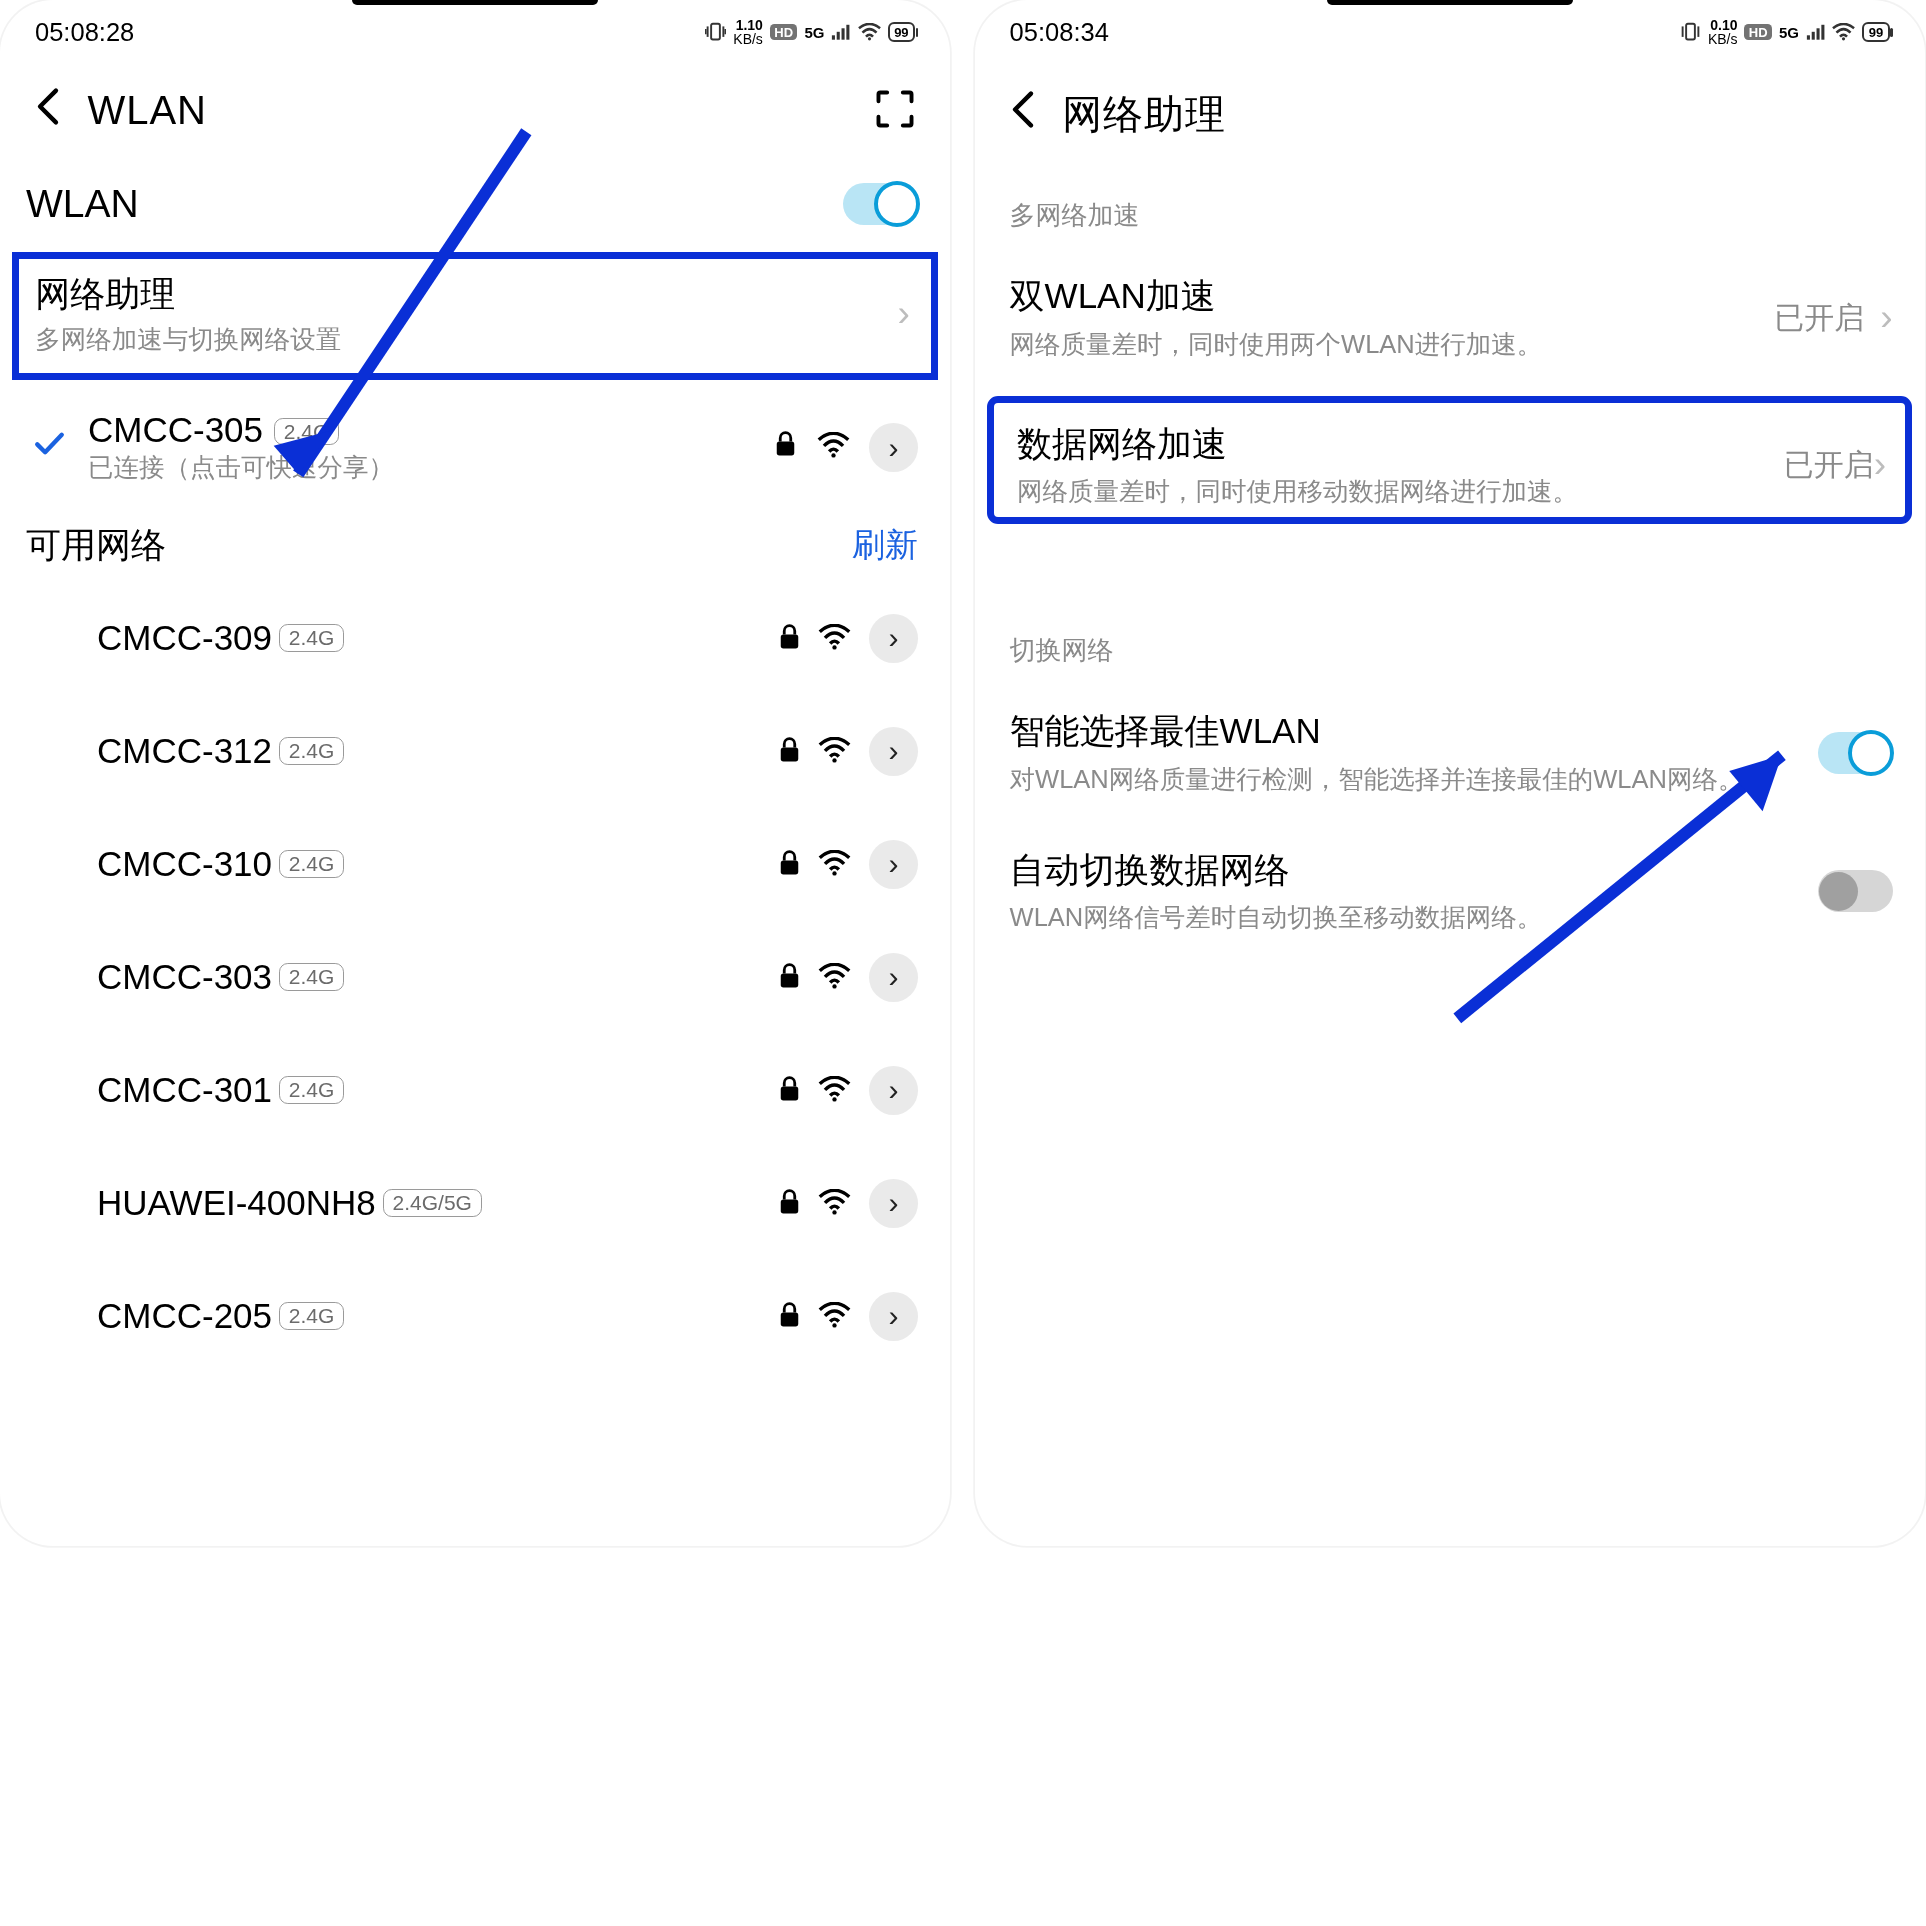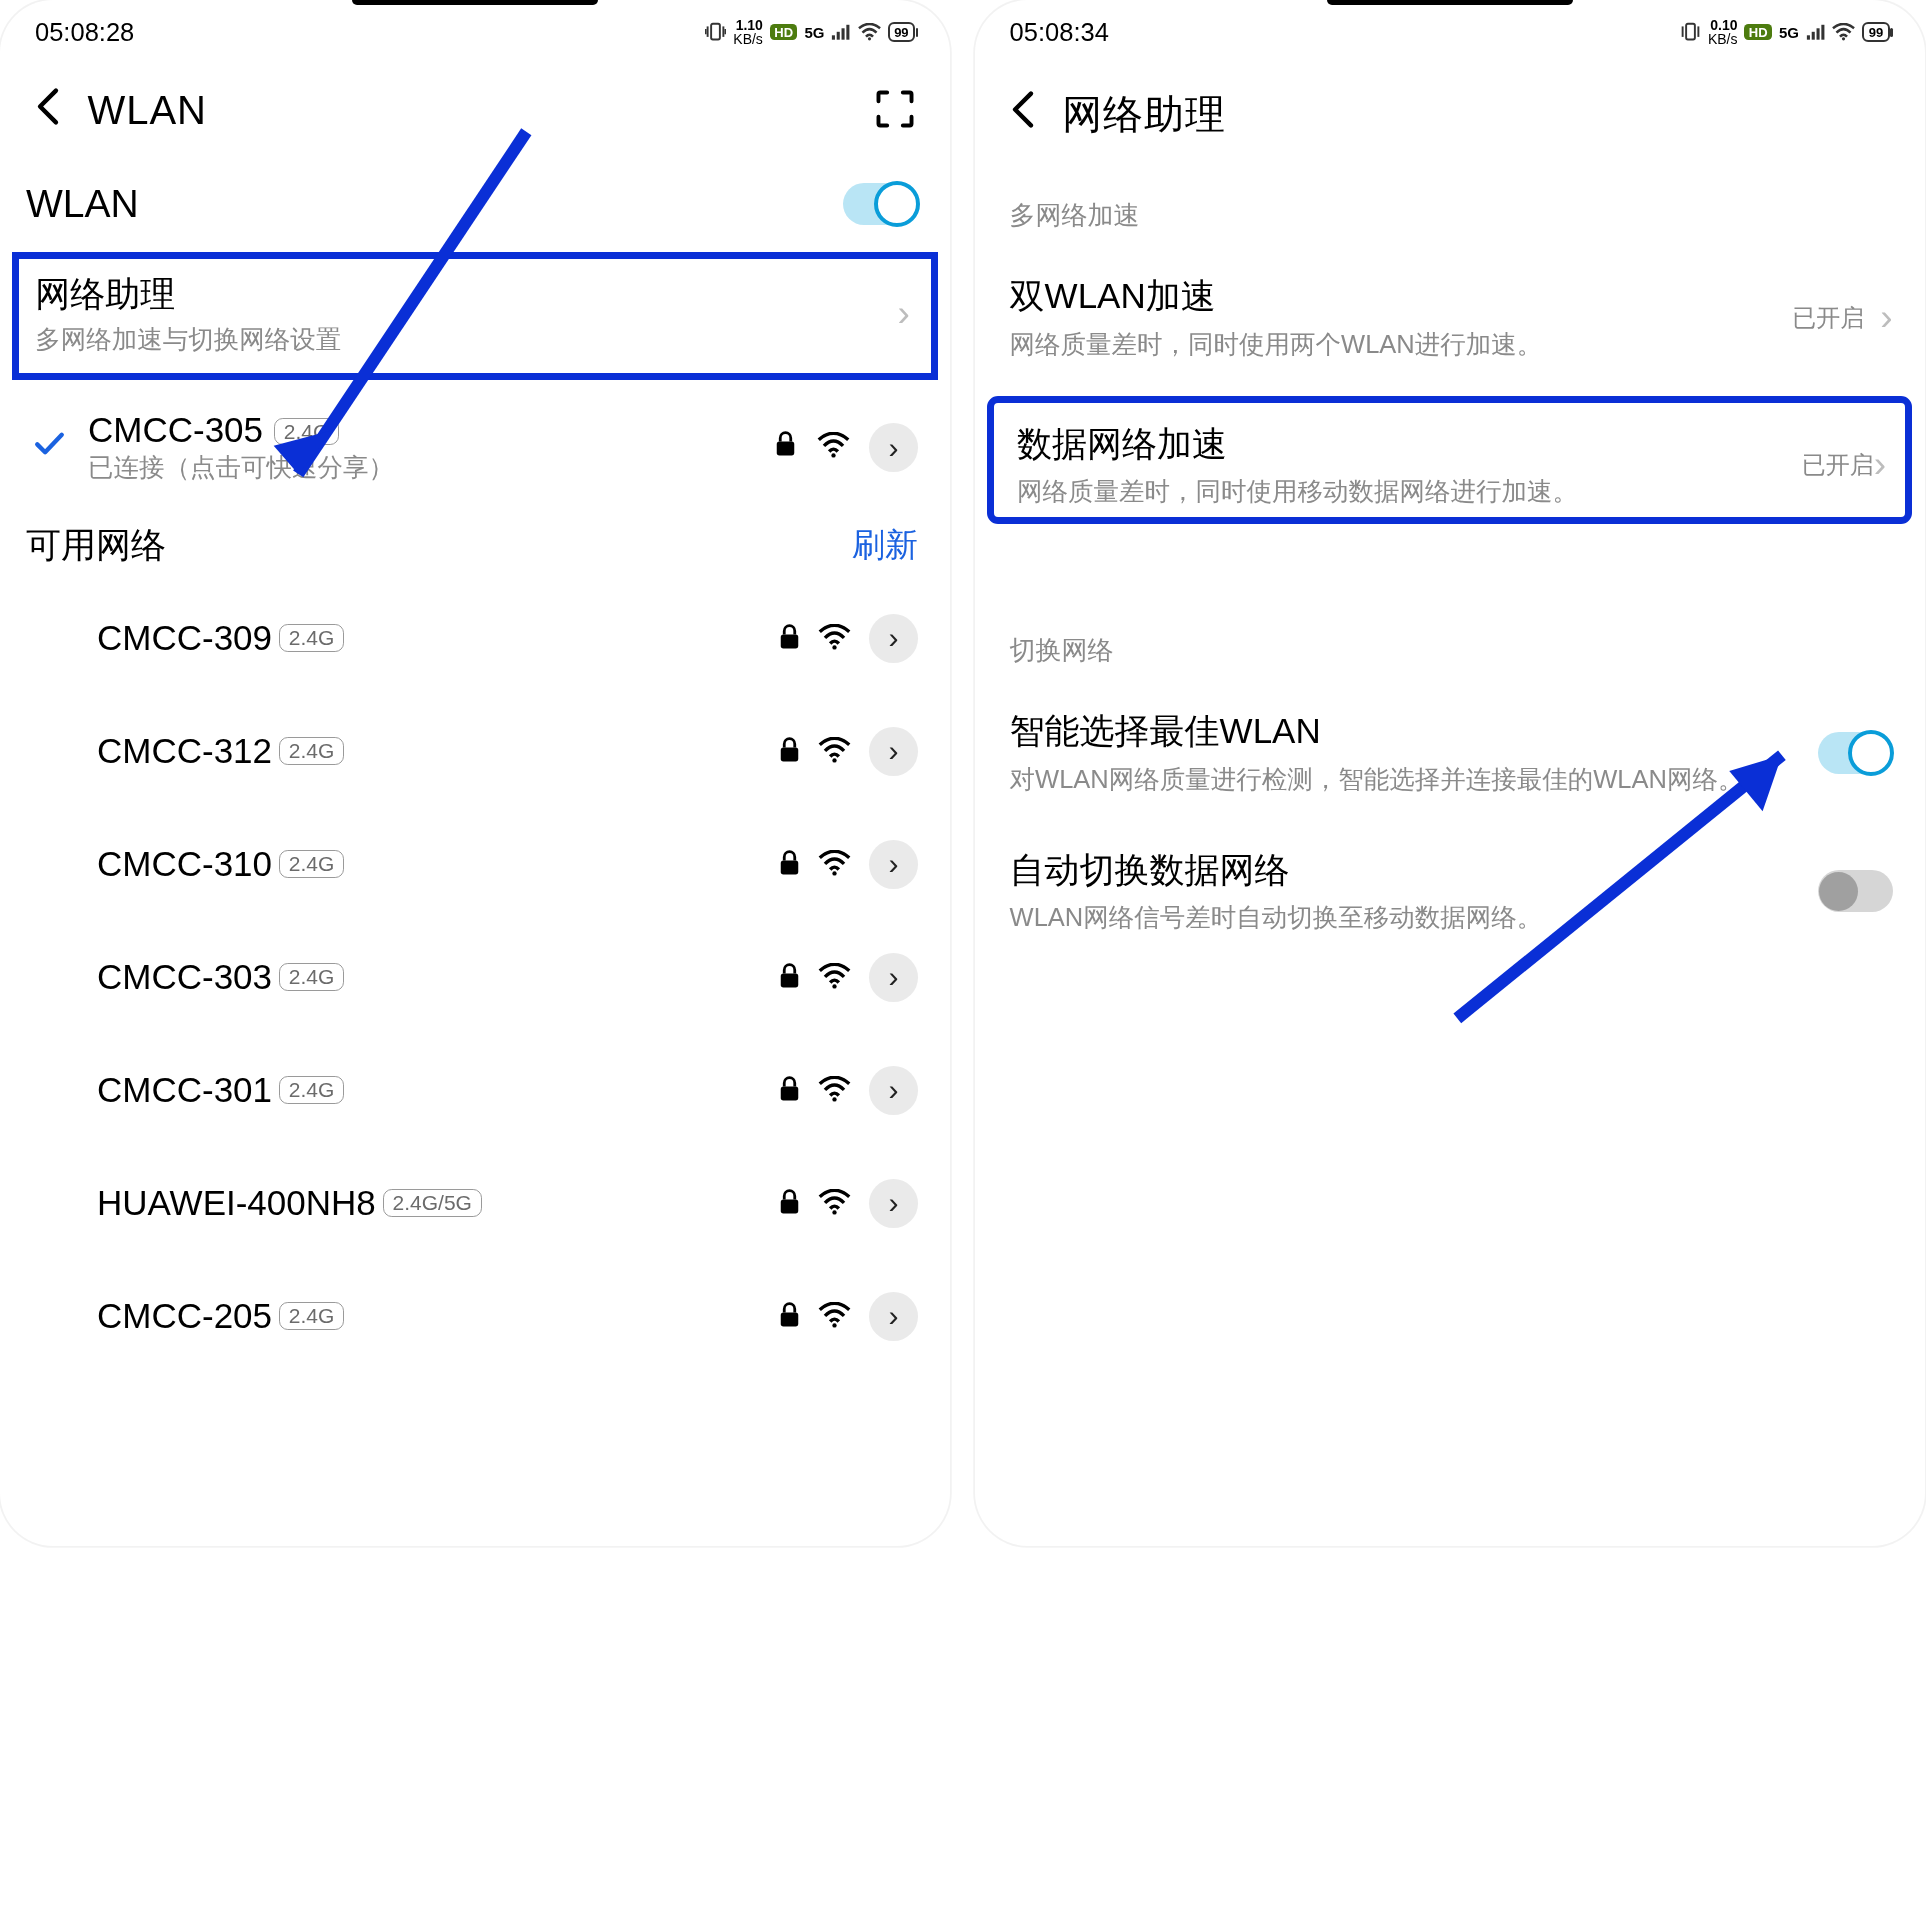--- a/index.html
+++ b/index.html
@@ -34,21 +34,21 @@
     justify-content: space-between;
     padding: 12.3px 35px 5.3px 35px;
     font-size: 25.5px;
     font-weight: 500;
     color: #000;
   }
   .status-right { display: flex; align-items: center; gap: 7px; font-size: 17.6px; }
   .status-ico { display:inline-flex; align-items:center; }
   .kb { font-size: 14px; line-height: 1; text-align:right; }
   .kb-top { font-weight:700; }
-  .badge-hd { background:#4d7c0f; color:#fff; border-radius:4.4px; padding:0.9px 4.4px; font-size:13px; font-weight:700; }
+  .badge-hd { background:#737373; color:#fff; border-radius:4.4px; padding:0.9px 4.4px; font-size:13px; font-weight:700; }
   .sig5g { font-weight:700; font-size:15px; }
   .batt-box { border:2.2px solid #333; border-radius:6.1px; padding:0.9px 4.4px; font-size:13px; font-weight:700; position:relative;}
   .batt-box::after { content:""; position:absolute; right:-5.3px; top:4.4px; width:2.6px; height:8.8px; background:#333; border-radius:1.8px;}
   .header {
     display: flex;
     align-items: center;
     padding: 35px 35px 26px 33px;
     gap: 24.6px;
   }
   .back-arrow { font-size: 40px; font-weight: 300; color:#000; }
@@ -118,21 +118,21 @@
   .group-label {
     font-size: 26px; color:#8a8a8a; padding: 30px 21px 16px 35px;
   }
   .setting-row {
     display:flex; align-items:center; padding: 24.6px 32px 24.6px 35px;
     gap: 16px;
   }
   .setting-left { flex:1; }
   .setting-title { font-size: 35px; color:#000; margin-bottom:5.3px; }
   .setting-sub { font-size: 25.5px; color:#8a8a8a; line-height:1.45; }
-  .status-text { font-size: 24px; color:#8a8a8a; white-space:nowrap; }
+  .status-text { font-size: 30px; color:#8a8a8a; white-space:nowrap; }
   .arrow-annotation {
     position: absolute; pointer-events:none;
   }
   svg.icon { display:block; }
 </style>
 </head>
 <body>
 
 <div class="phone">
   <div class="notch-area"></div>

